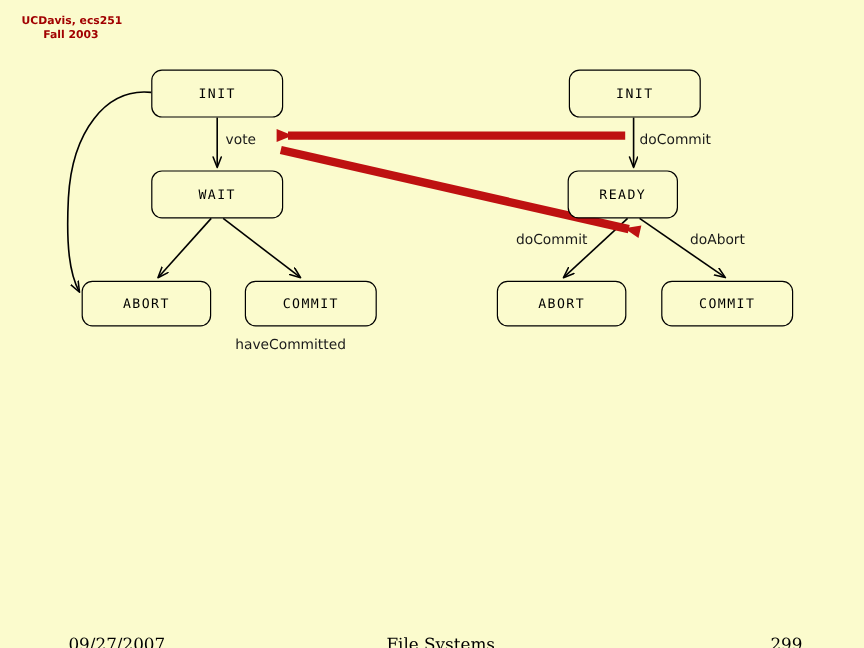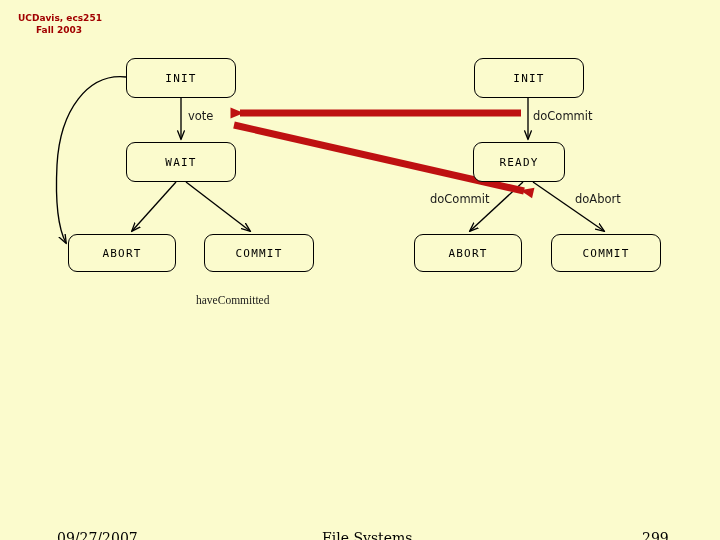--- a/index.html
+++ b/index.html
@@ -127,21 +127,21 @@
   <div class="node" style="left:126px; top:142px; width:110px; height:40px;">WAIT</div>
   <div class="node" style="left:68px; top:234px; width:108px; height:38px;">ABORT</div>
   <div class="node" style="left:204px; top:234px; width:110px; height:38px;">COMMIT</div>
 
   <div class="node" style="left:474px; top:58px; width:110px; height:40px;">INIT</div>
   <div class="node" style="left:473px; top:142px; width:92px; height:40px;">READY</div>
   <div class="node" style="left:414px; top:234px; width:108px; height:38px;">ABORT</div>
   <div class="node" style="left:551px; top:234px; width:110px; height:38px;">COMMIT</div>
 
   <div class="edge-label" style="left:188px; top:109px;">vote</div>
-  <div class="edge-label" style="left:196px; top:293px;font-family:Liberation Serif, serif;">haveCommitted</div>
+  <div class="edge-label" style="left:196px; top:280px;">haveCommitted</div>
 
   <div class="edge-label" style="left:533px; top:109px;">doCommit</div>
   <div class="edge-label" style="left:430px; top:192px;">doCommit</div>
   <div class="edge-label" style="left:575px; top:192px;">doAbort</div>
 
   <div class="footer date">09/27/2007</div>
   <div class="footer title">File Systems</div>
   <div class="footer page">299</div>
 
 </div>

